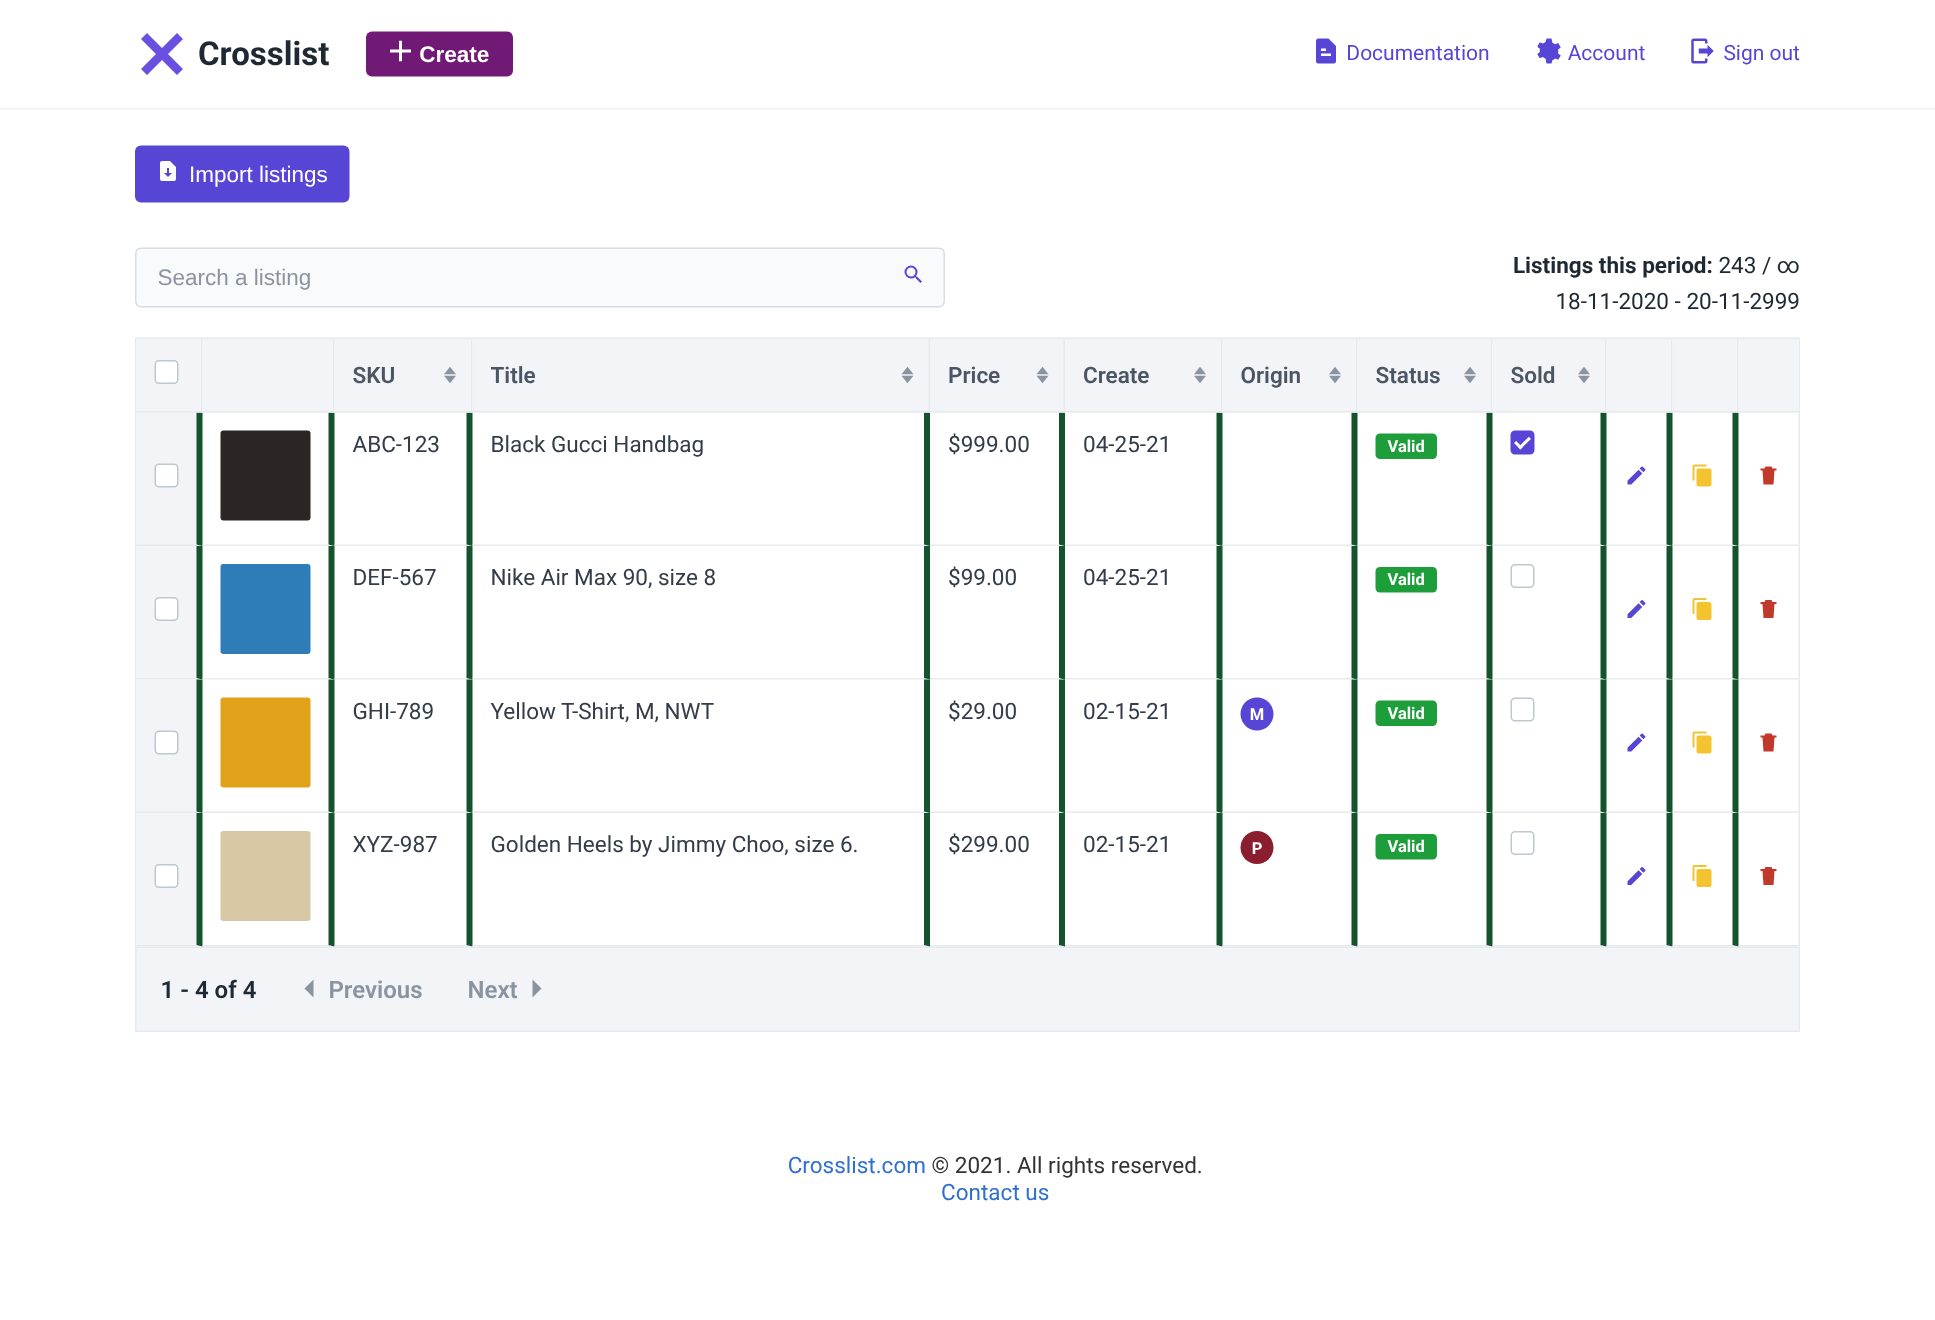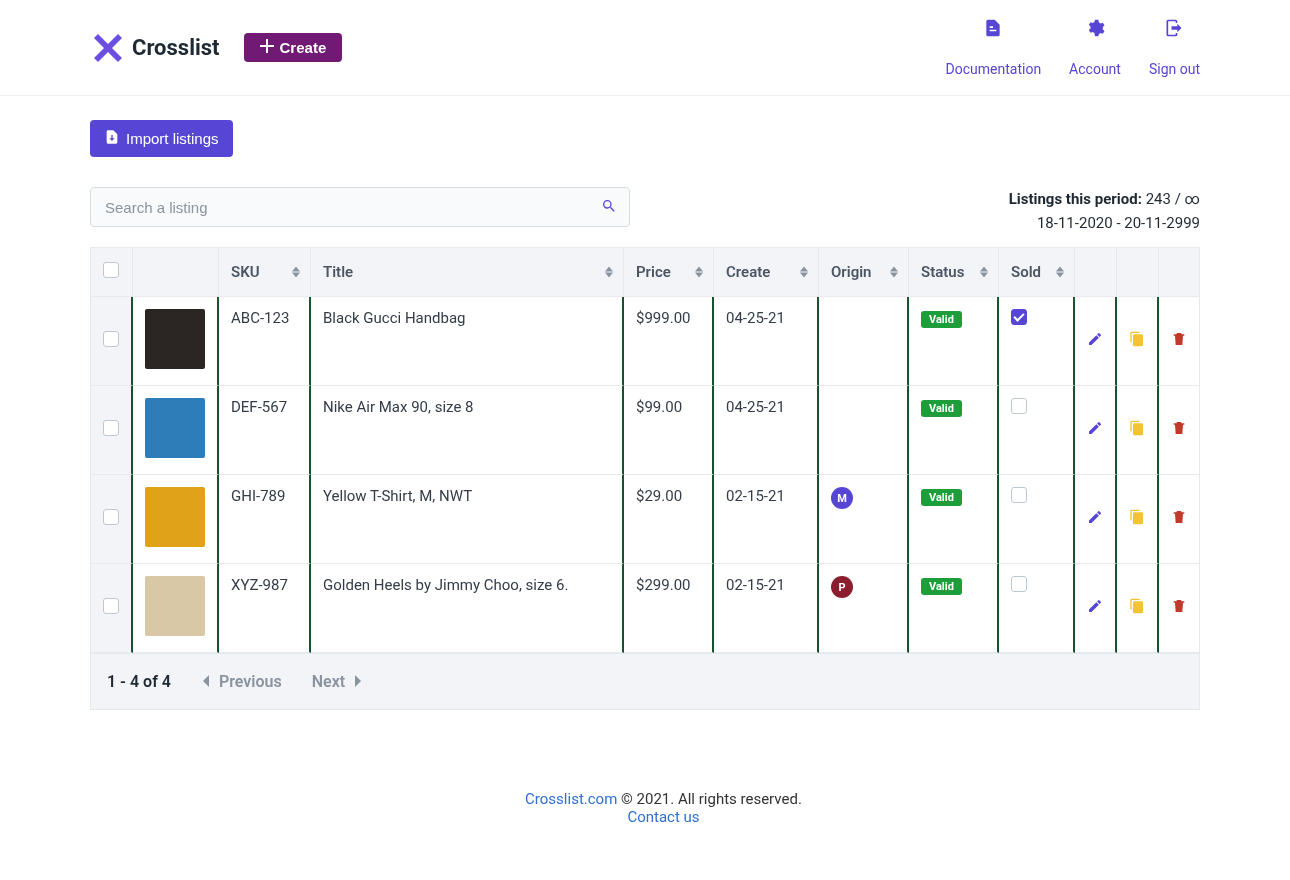--- a/index.html
+++ b/index.html
@@ -26,21 +26,21 @@
   padding: 6px 16px;
   border-radius: 4px;
   font-size: 15px;
   font-weight: 600;
   cursor: pointer;
   display: inline-flex;
   align-items: center;
   gap: 6px;
 }
 .nav-links { display: flex; gap: 28px; }
-.nav-item { display: flex; flex-direction: column; align-items: center; gap: 20px; color: #5746d6; font-size: 14px; cursor: pointer; }
+.nav-item { display: flex; flex-direction: row; align-items: center; gap: 4px; color: #5746d6; font-size: 14px; cursor: pointer; }
 .nav-item svg { width: 20px; height: 20px; fill: #5746d6; }
 .container { padding: 24px 90px 40px; }
 .page-header { display: flex; justify-content: space-between; align-items: center; margin-bottom: 30px; }
 .page-title {
   font-size: 30px;
   color: #2e3440;
   font-weight: 500;
   padding-bottom: 10px;
   border-bottom: 3px solid #5746d6;
   display: inline-block;
@@ -121,21 +121,21 @@
 .sort-carets span {
   width: 0; height: 0;
   border-left: 4px solid transparent;
   border-right: 4px solid transparent;
 }
 .sort-carets .up { border-bottom: 5px solid #8a94a0; }
 .sort-carets .down { border-top: 5px solid #8a94a0; }
 table.listings tbody td {
   padding: 12px;
   border-bottom: 1px solid #e6e9ed;
-  border-right: 2px solid #14532d;
+  border-right: 4px solid #14532d;
   vertical-align: top;
   font-size: 15px;
   color: #333c48;
 }
 table.listings tbody td:last-child { border-right: none; }
 .col-check { width: 42px; background: #f2f4f8; text-align:center; vertical-align:middle !important;}
 thead .col-check{background:#f2f4f8;}
 .col-thumb { width: 84px; text-align:center; }
 .thumb {
   width: 60px; height: 60px;

